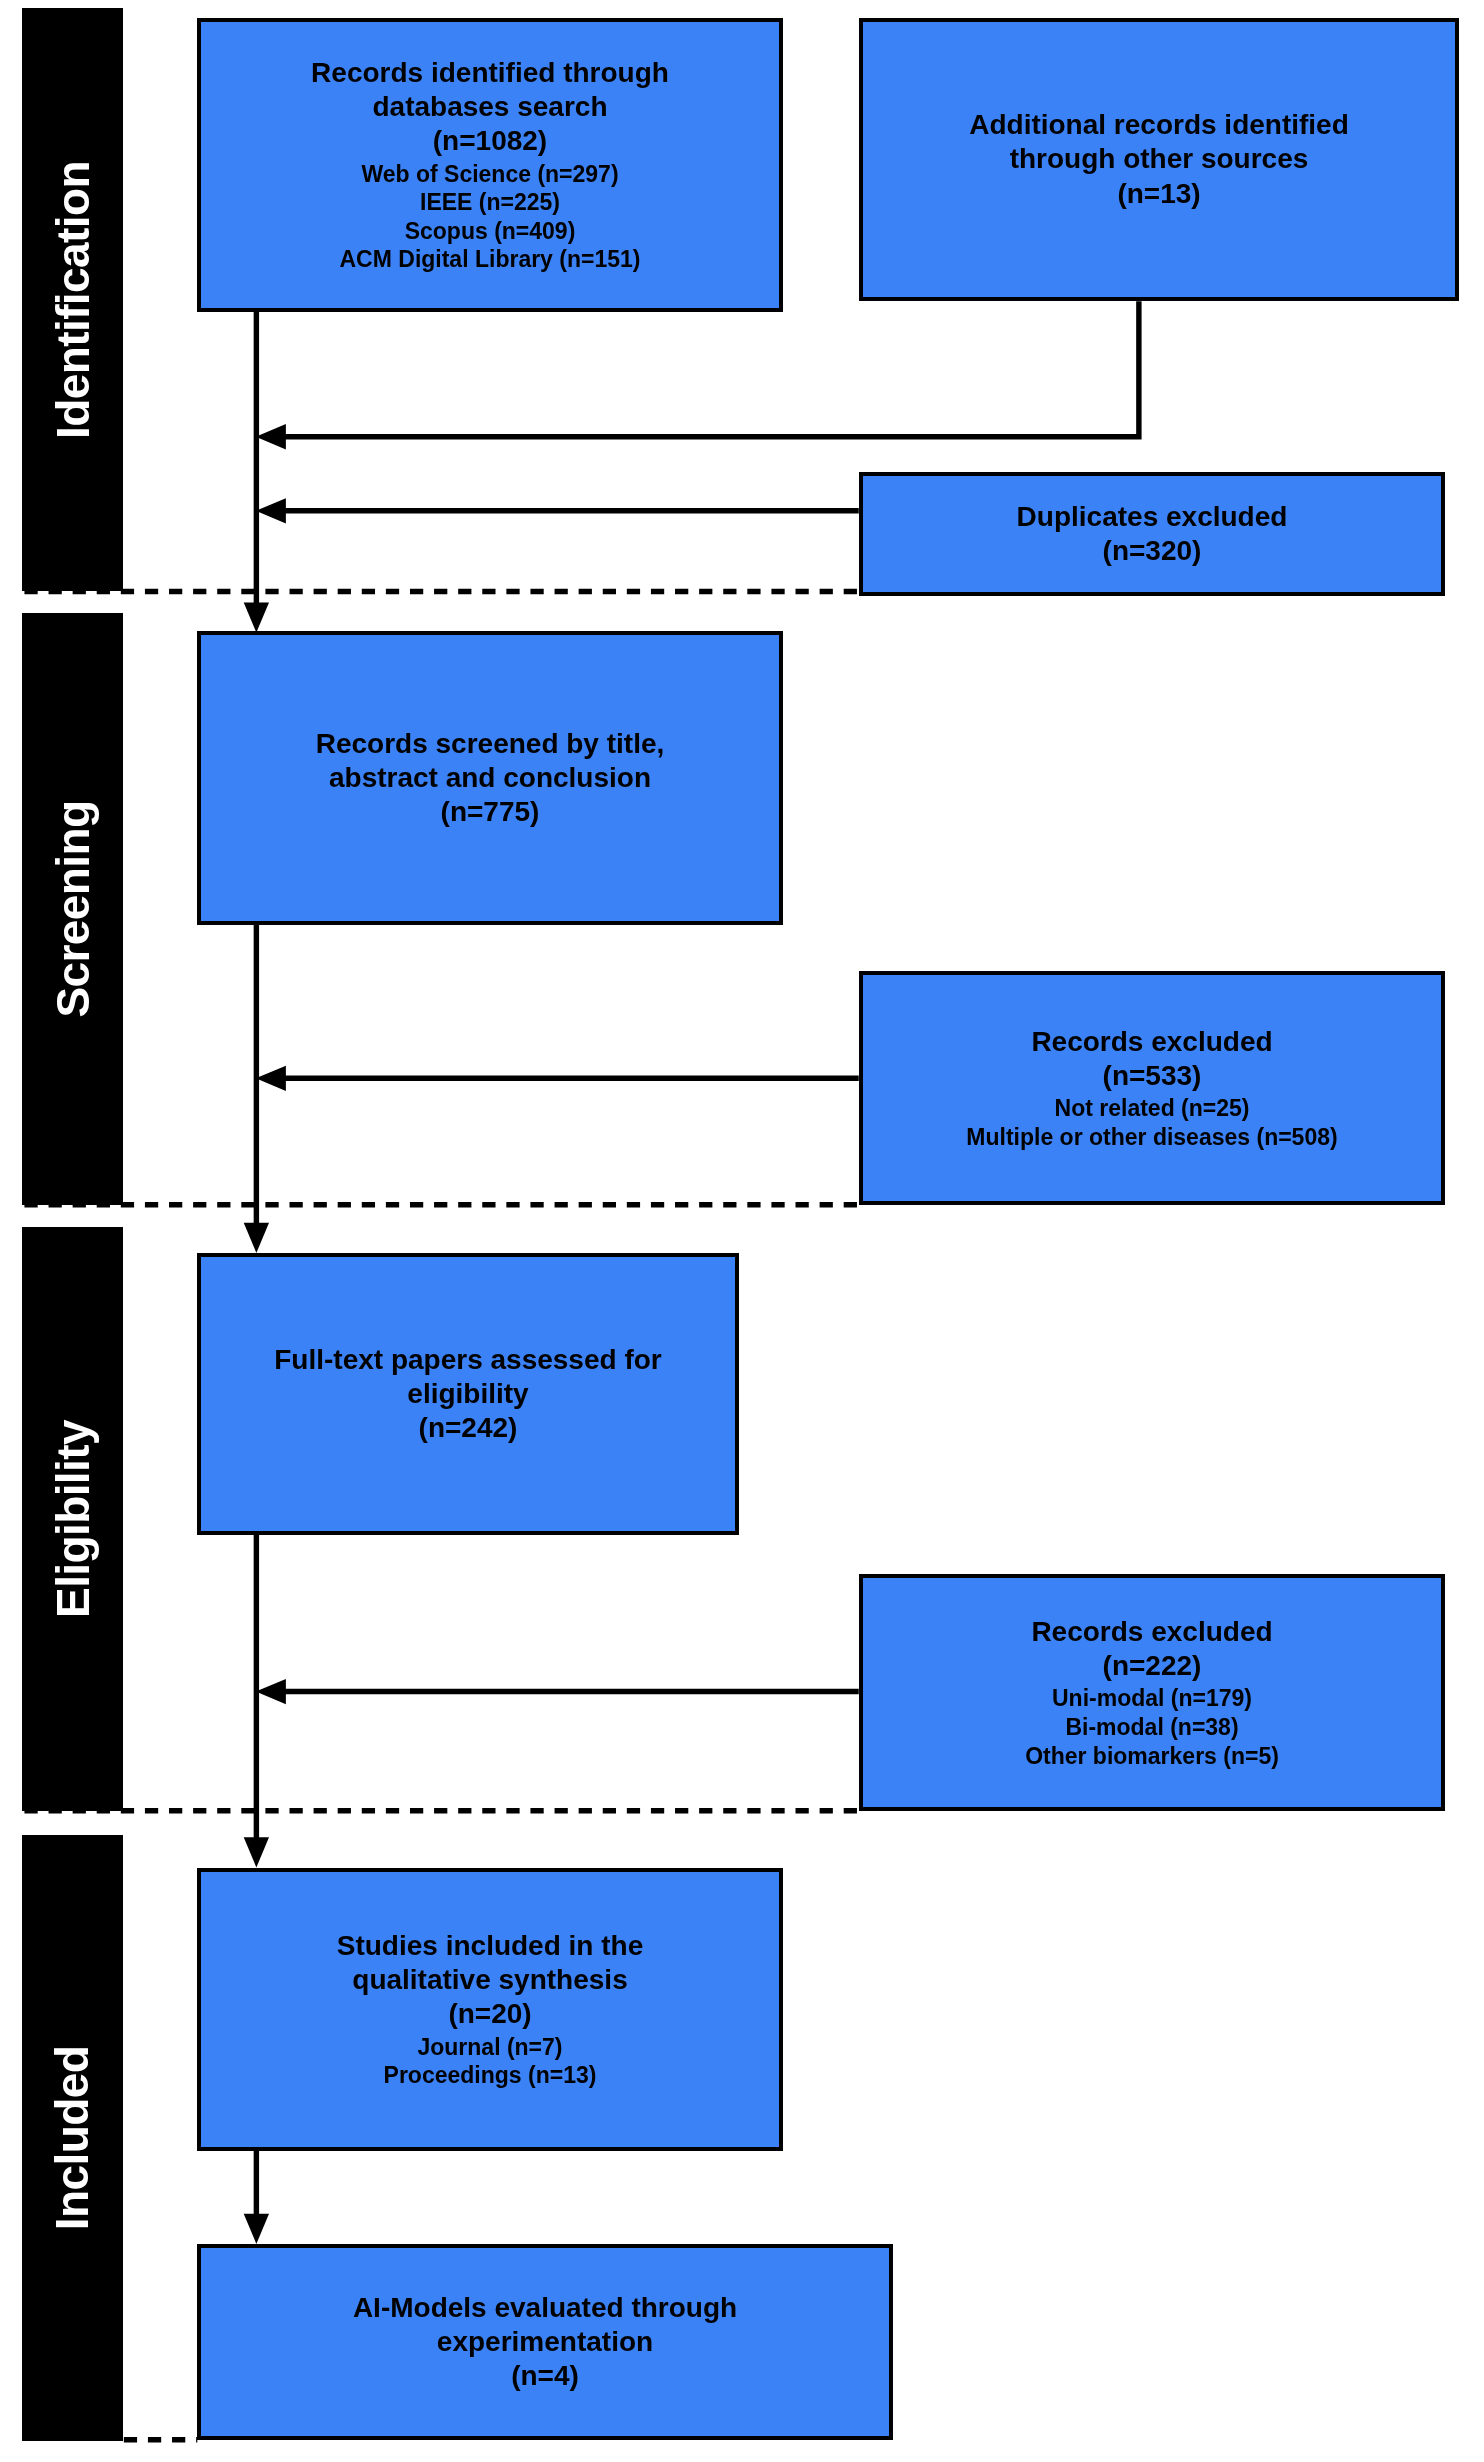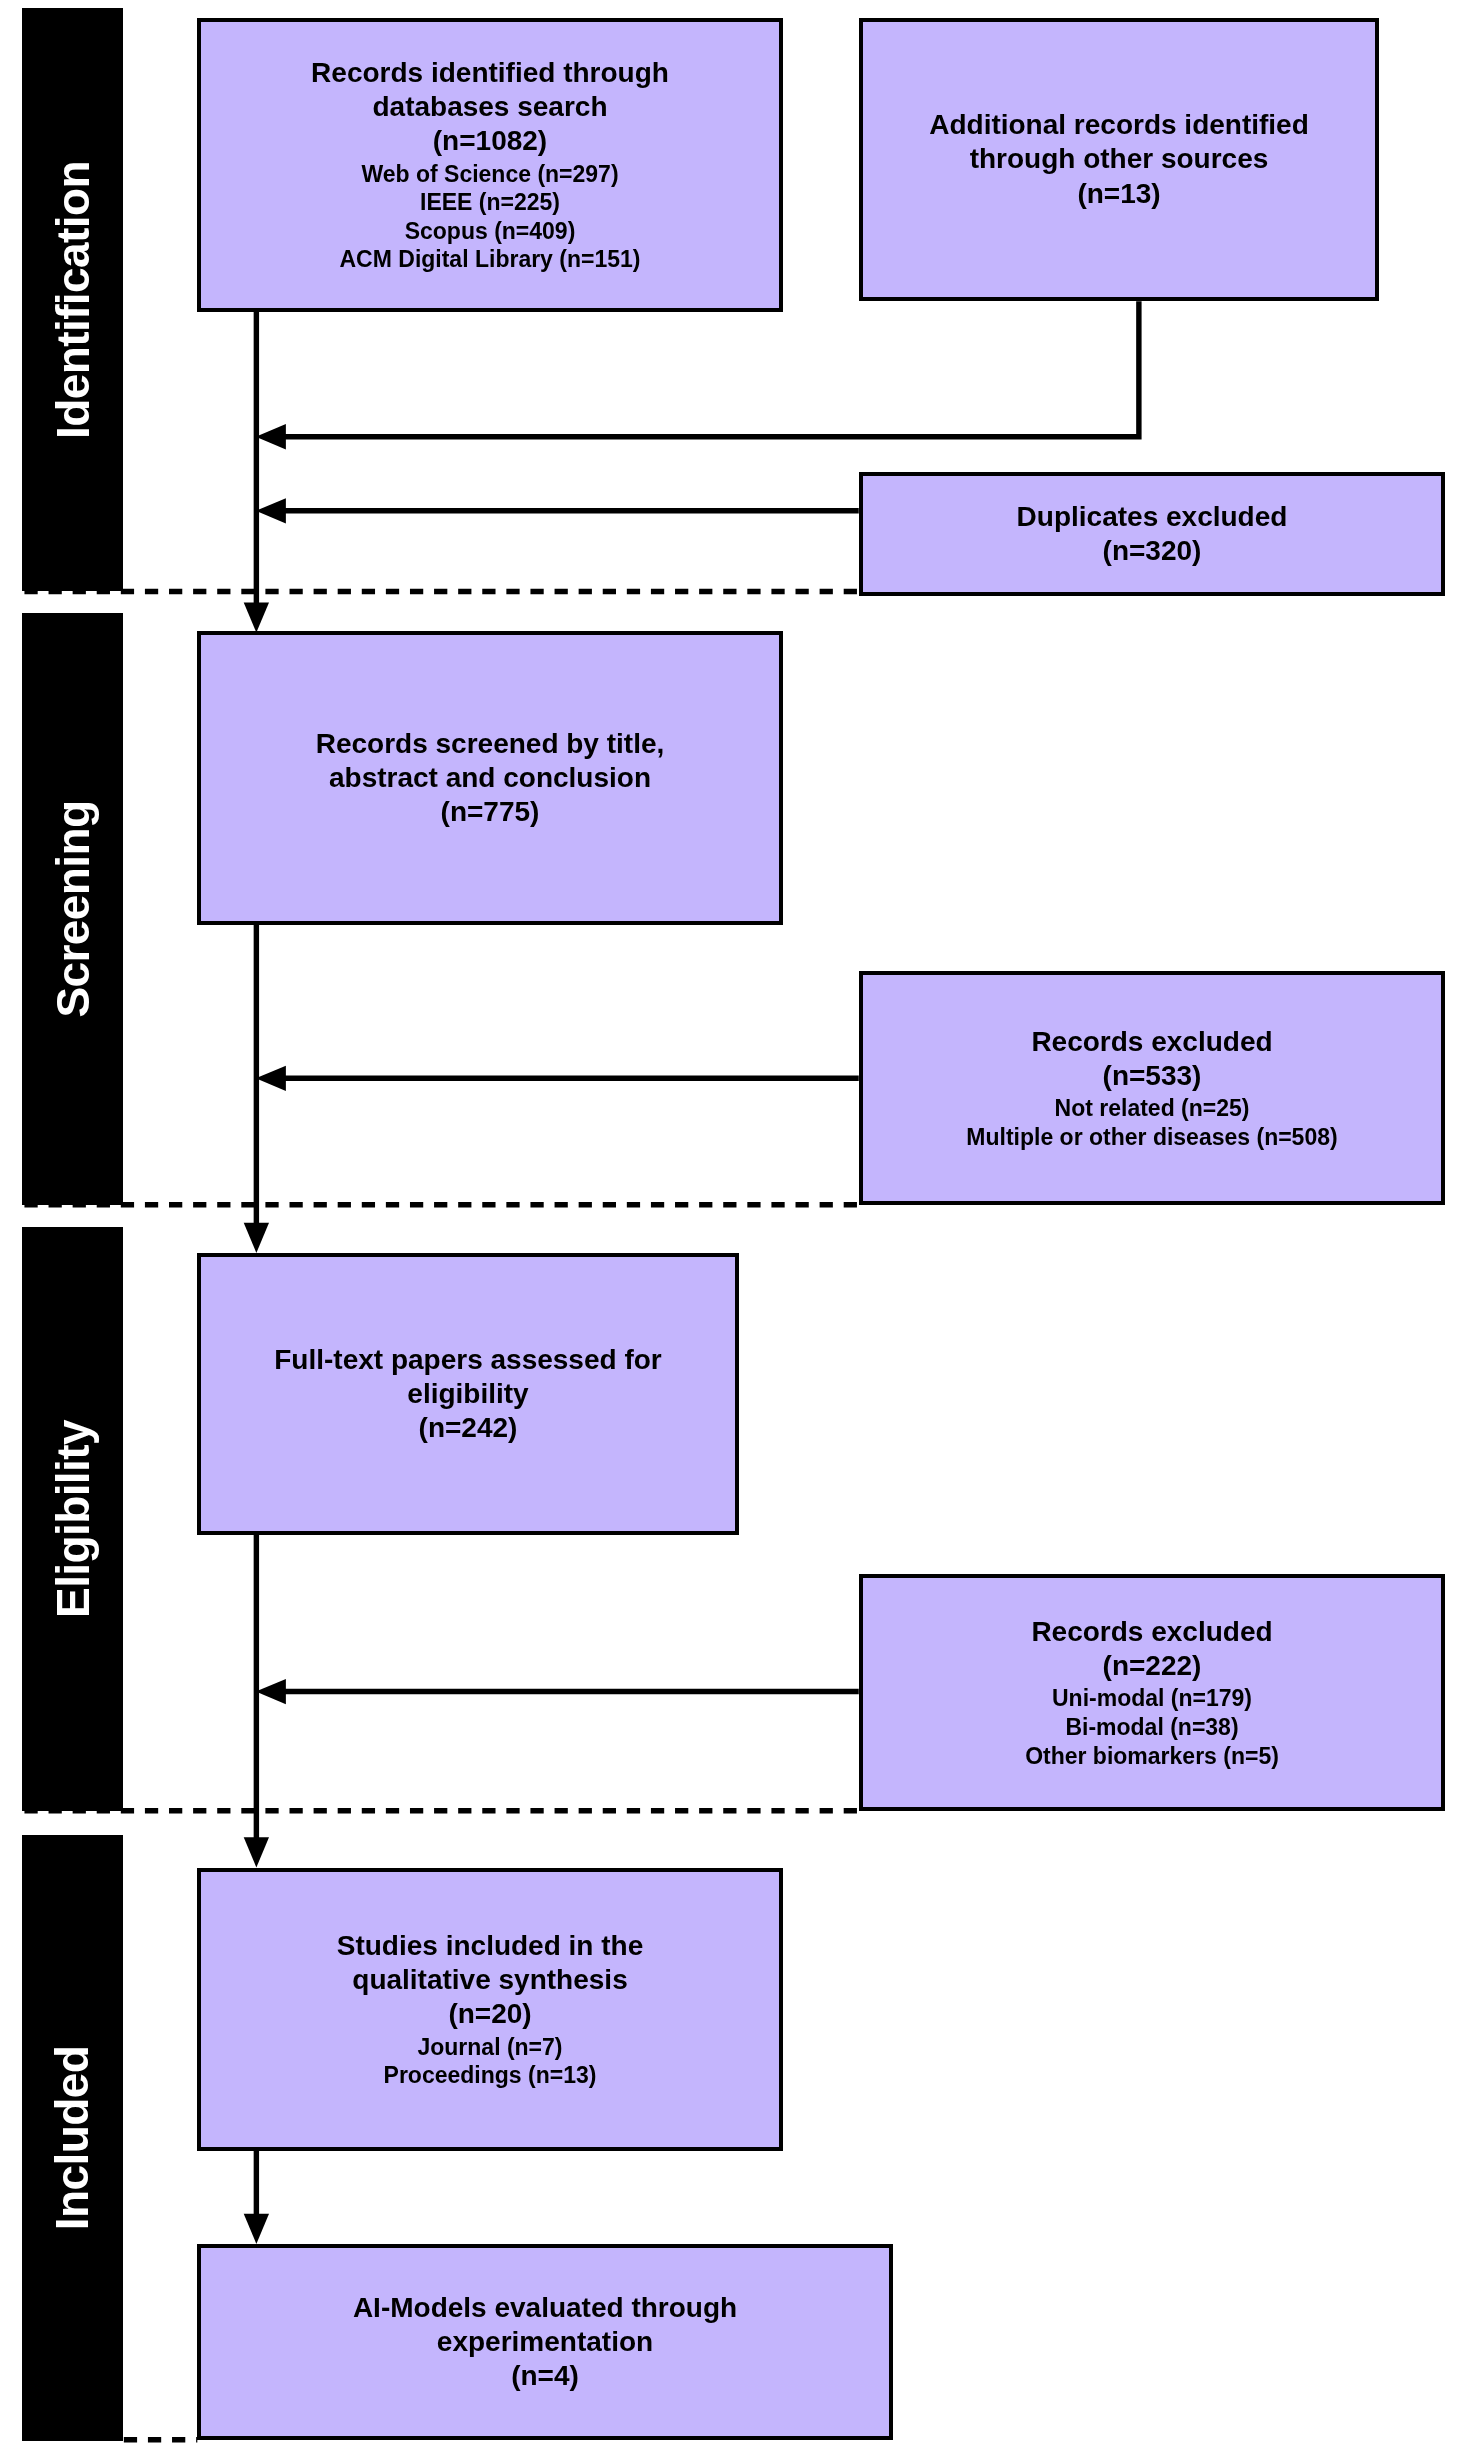--- a/index.html
+++ b/index.html
@@ -37,21 +37,21 @@
     font-weight: bold;
     font-size: 46px;
     letter-spacing: -0.6px;
     white-space: nowrap;
     transform: rotate(-90deg);
     transform-origin: center center;
     line-height: 1;
   }
   .node {
     position: absolute;
-    background: #c4b5fd;
+    background: #3b82f6;
     border: 4.2px solid #000000;
     box-sizing: border-box;
     display: flex;
     flex-direction: column;
     align-items: center;
     justify-content: center;
     text-align: center;
     padding: 6px 11px;
   }
   .node-title {
@@ -131,21 +131,21 @@
   <div class="node" style="left:197px; top:18px; width:586px; height:294px;">
     <div class="node-title">Records identified through
 databases search
 (n=1082)</div>
     <div class="node-sub">Web of Science (n=297)
 IEEE (n=225)
 Scopus (n=409)
 ACM Digital Library (n=151)</div>
   </div>
 
-  <div class="node" style="left:859px; top:18px; width:520px; height:283px;">
+  <div class="node" style="left:859px; top:18px; width:600px; height:283px;">
     <div class="node-title">Additional records identified
 through other sources
 (n=13)</div>
   </div>
 
   <div class="node" style="left:859px; top:424px; width:586px; height:124px;margin-top:48px;">
     <div class="node-title">Duplicates excluded
 (n=320)</div>
   </div>
 

